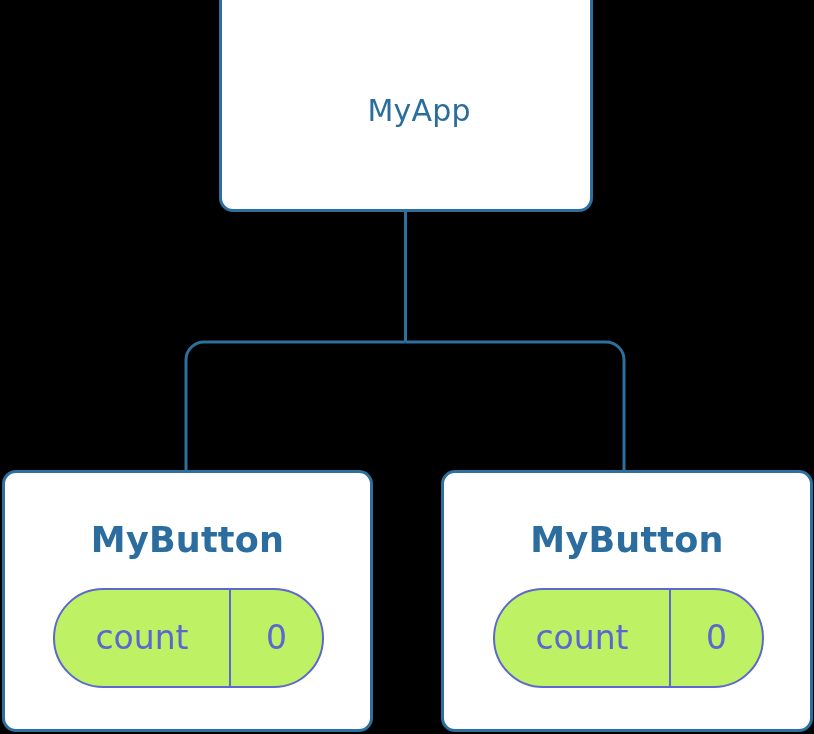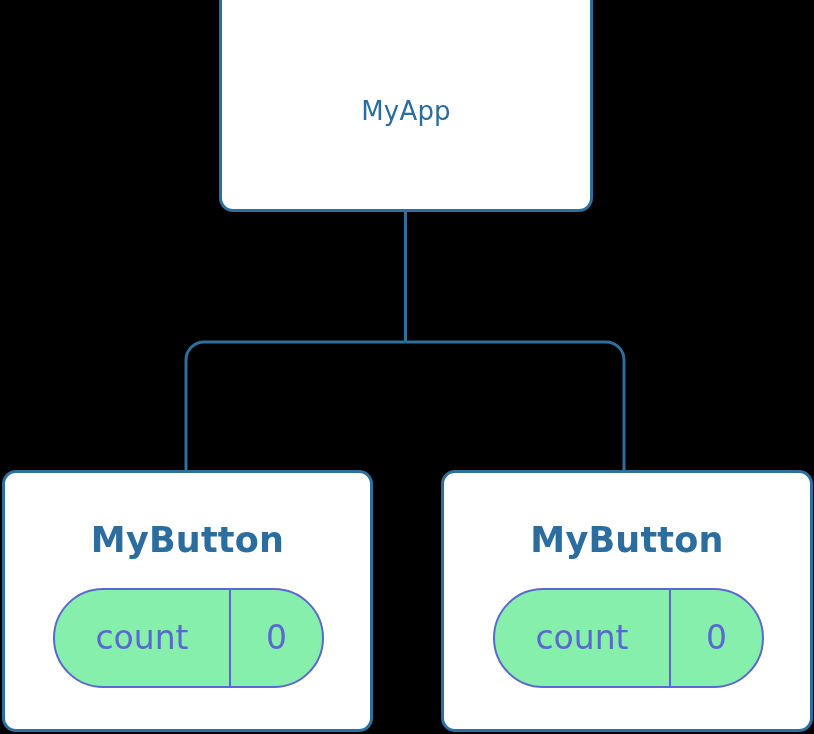--- a/index.html
+++ b/index.html
@@ -60,40 +60,41 @@
     left: 0;
     width: 100%;
     text-align: center;
     color: #2a6d9e;
     font-weight: 400;
     letter-spacing: 0.2px;
     white-space: nowrap;
   }
   .node-root .node-title {
     top: 110px;
-    font-size: 26px;
+    font-size: 30px;
     line-height: 44px;
+    padding-left: 13px;
   }
   .node-leaf-left .node-title,
   .node-leaf-right .node-title {
     top: 46px;
     font-size: 35px;
     line-height: 42px;
     font-weight: bold;
   }
 
   
   .state-badge {
     position: absolute;
     top: 115px;
     height: 100px;
     border: 2px solid #5c67cf;
     border-radius: 50px;
     box-sizing: border-box;
-    background: #86efac;
+    background: #bef264;
     display: flex;
     align-items: stretch;
     overflow: hidden;
   }
   .node-leaf-left .state-badge {
     left: 48px;
     width: 271px;
   }
   .node-leaf-right .state-badge {
     left: 49px;

